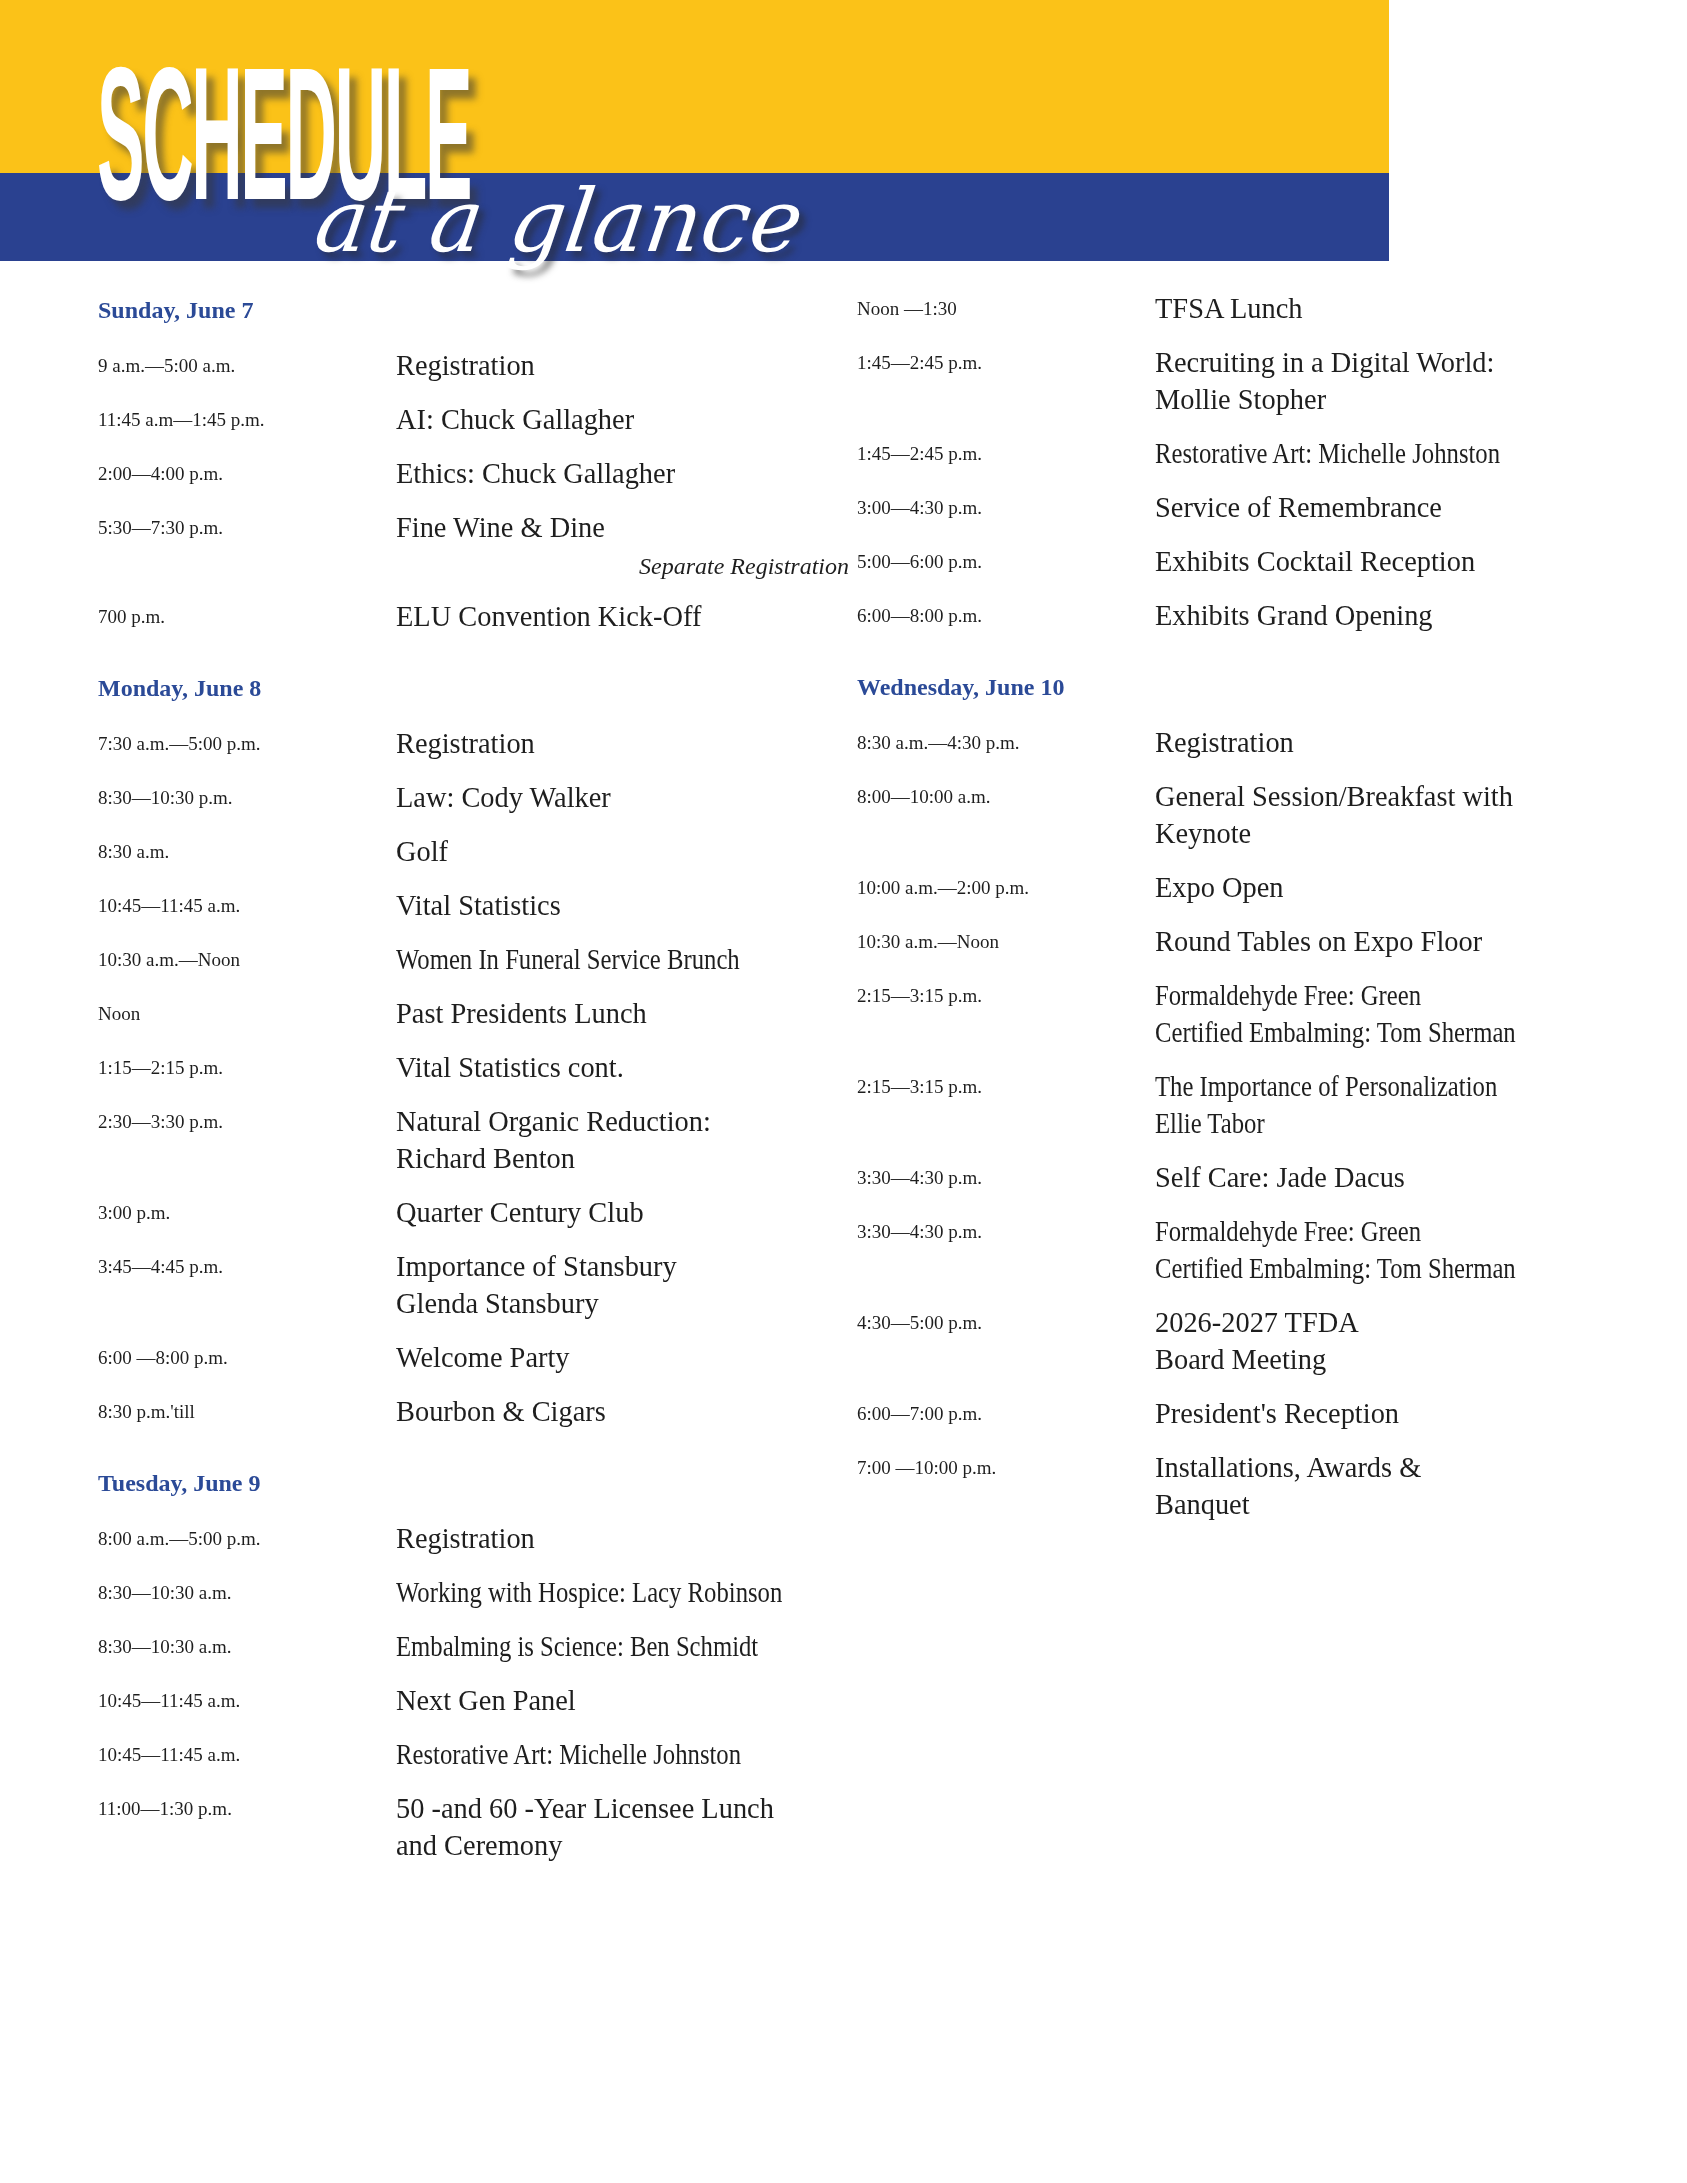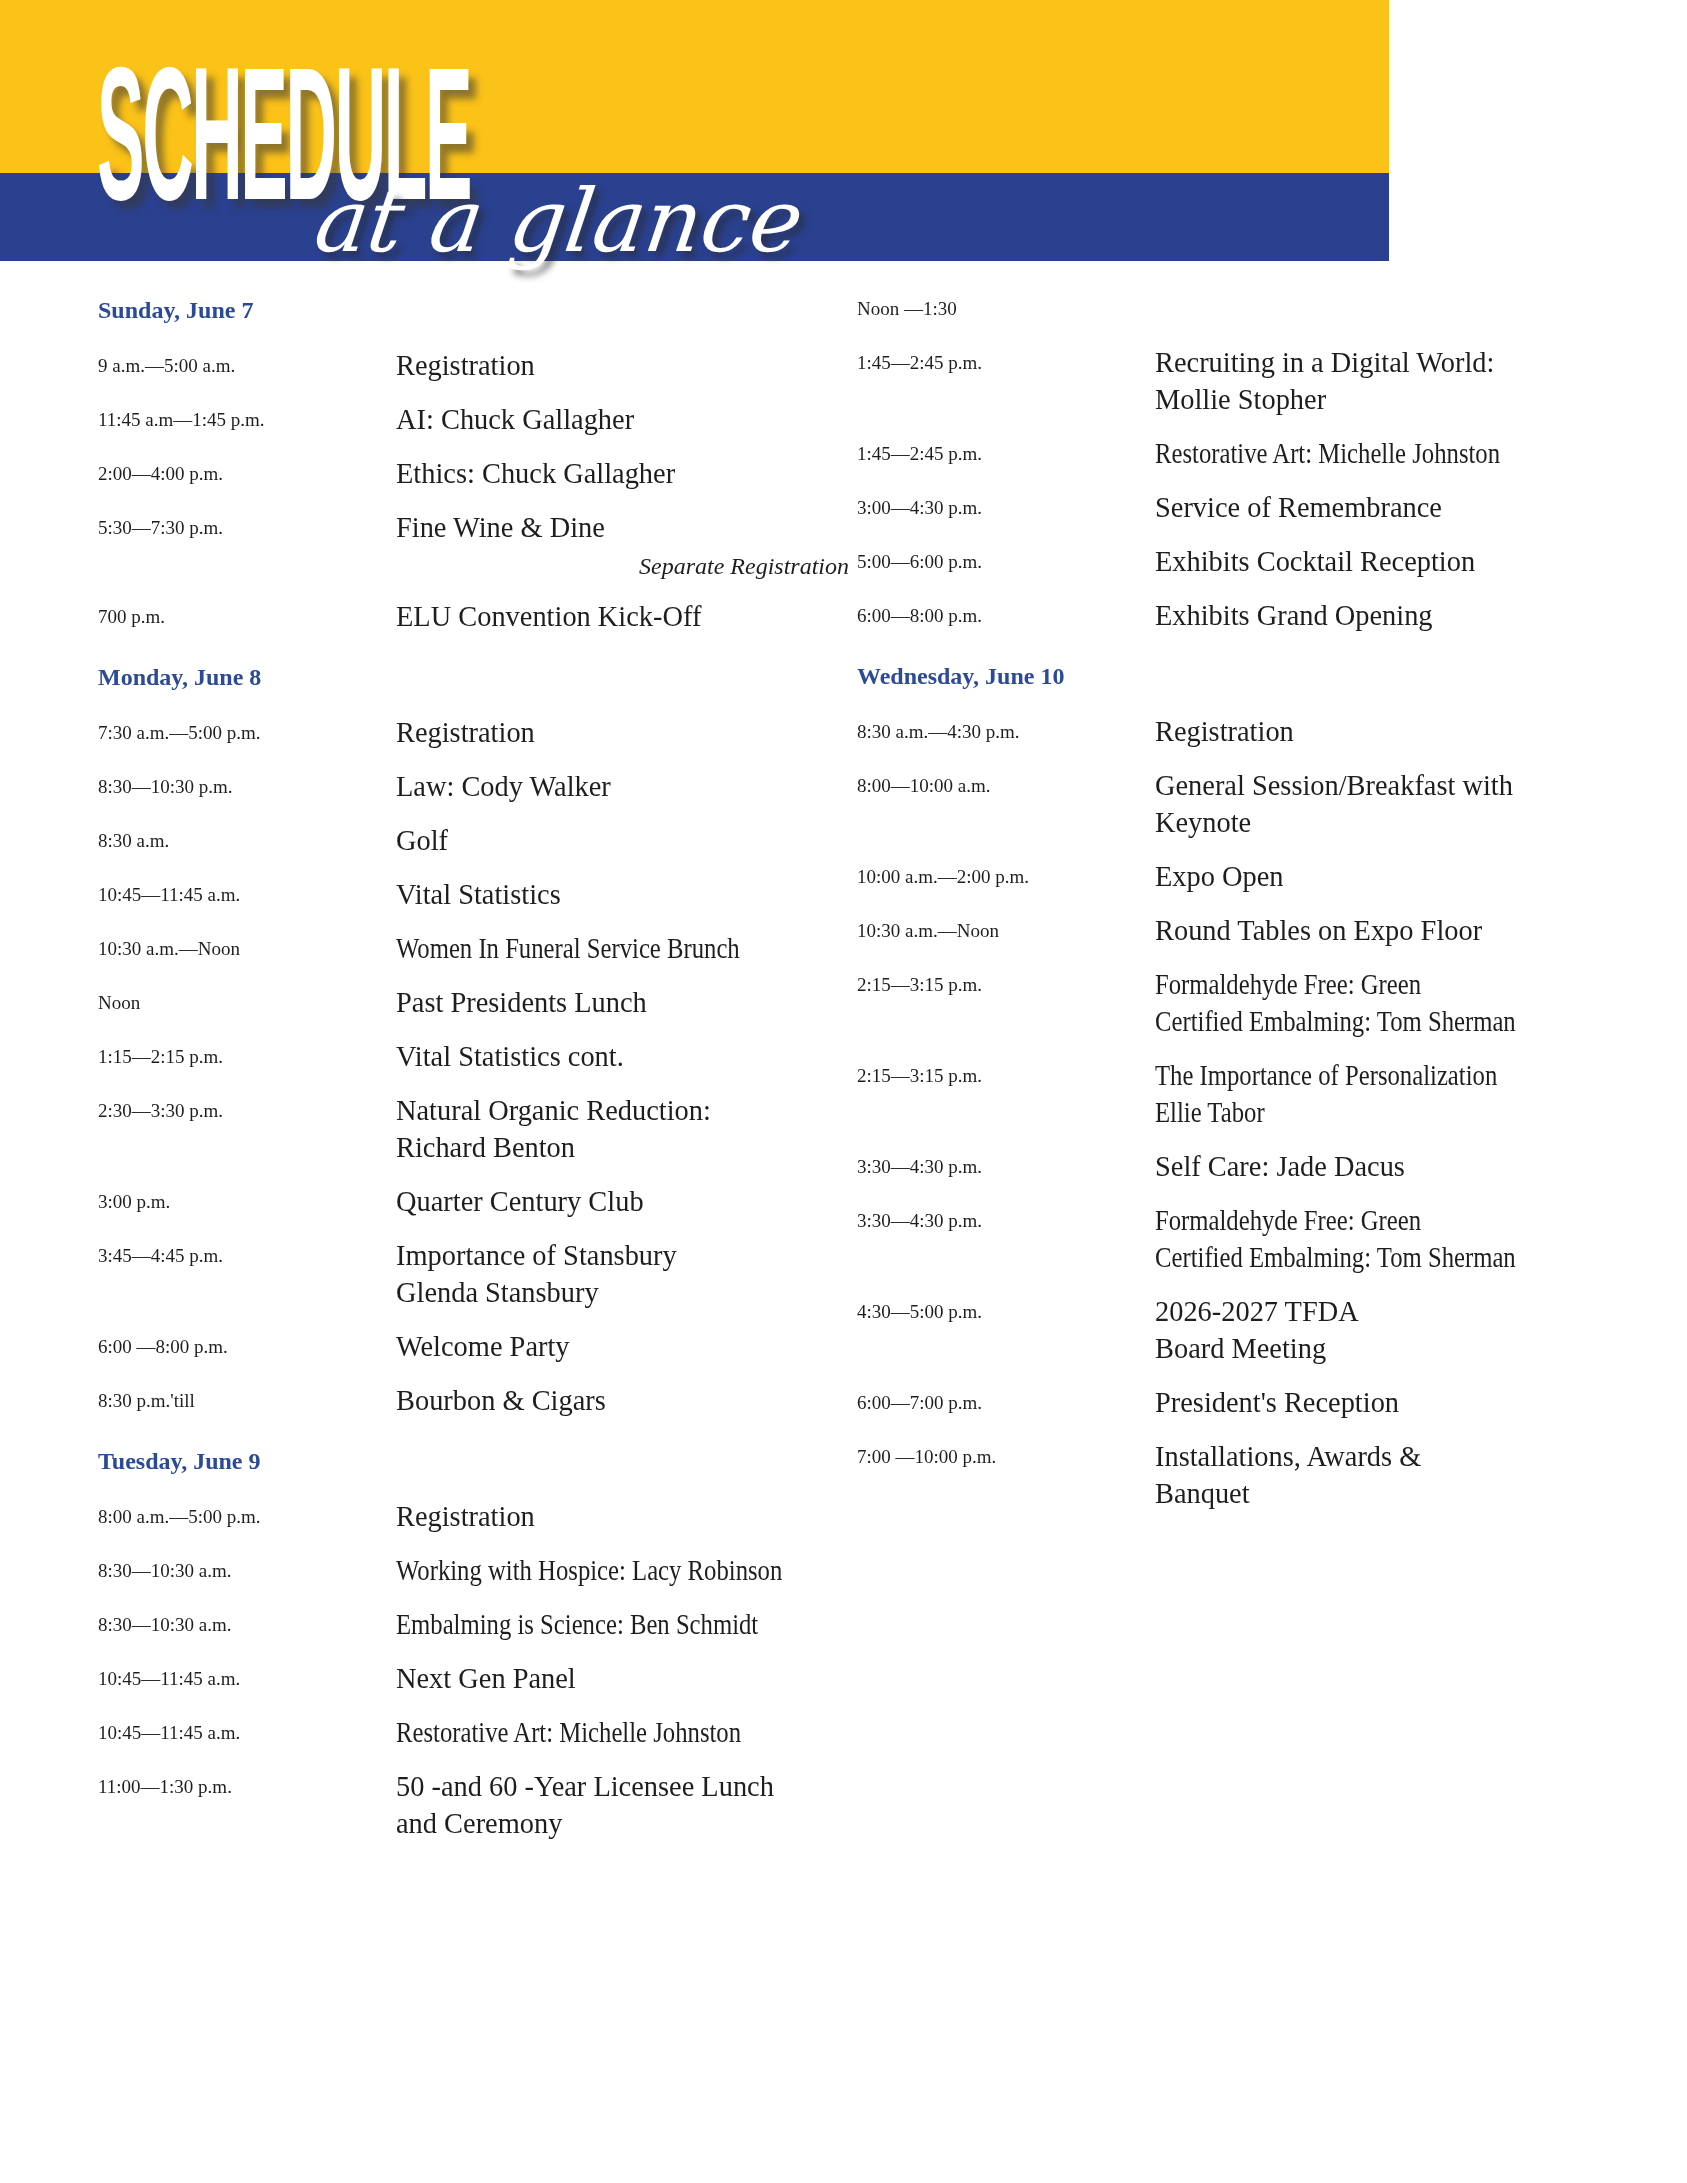--- a/index.html
+++ b/index.html
@@ -31,21 +31,21 @@
     font-family:"DejaVu Serif", cursive;font-style:italic;
     font-size:87px;line-height:1.05;color:#ffffff;
     transform:skewX(-8deg);transform-origin:left bottom;
     text-shadow:6.6px 6px 6.6px rgba(40,40,40,0.55);
     white-space:nowrap;
   }
   
   .col{position:absolute;top:290px;}
   .col-left{left:98px;width:751px;}
   .col-right{left:857px;width:784px;}
-  .day-section{margin-top:22px;}
+  .day-section{margin-top:33px;}
   .day-section:first-child{margin-top:0;}
   .section-heading{
     font-size:24px;font-weight:bold;color:var(--heading-blue);
     line-height:40px;margin:0 0 17px 0;
   }
   .row{display:flex;align-items:flex-start;margin-bottom:17px;}
   .row .time{flex:0 0 298px;width:298px;font-size:19px;line-height:37px;}
   .row .desc{flex:1;font-size:28.4px;line-height:37px;}
   .desc-line{white-space:nowrap;}
   .condensed .desc-line{transform:scaleX(0.87);transform-origin:0 50%;}
@@ -214,20 +214,23 @@
               <div class="desc-line">50 -and 60 -Year Licensee Lunch</div>
               <div class="desc-line">and Ceremony</div>
             </div>
           </div>
         </section>
       </div>
     <div class="col col-right" id="col-right">
         <section class="day-section">
           <div class="row">
             <div class="time">Noon —1:30</div>
+            <div class="desc">
+              <div class="desc-line">TFSA Lunch</div>
+            </div>
           </div>
           <div class="row">
             <div class="time">1:45—2:45 p.m.</div>
             <div class="desc">
               <div class="desc-line">Recruiting in a Digital World:</div>
               <div class="desc-line">Mollie Stopher</div>
             </div>
           </div>
           <div class="row condensed">
             <div class="time">1:45—2:45 p.m.</div>

